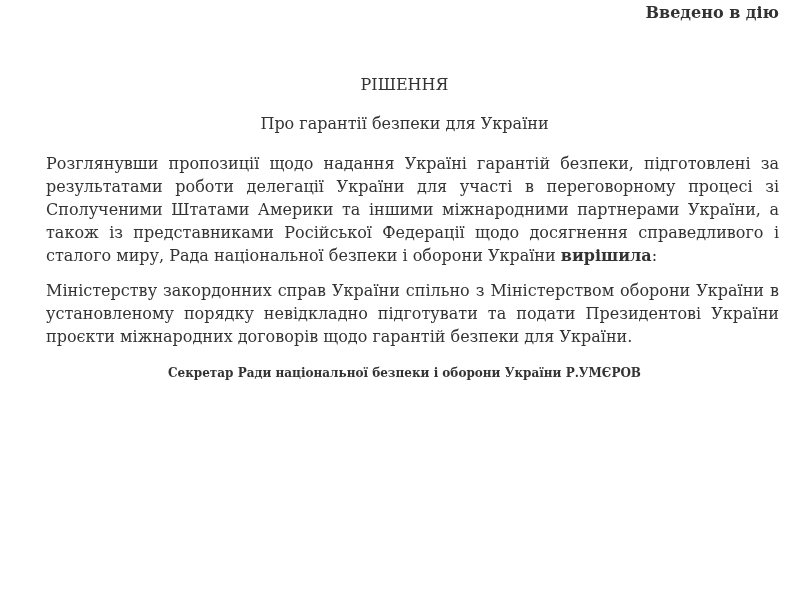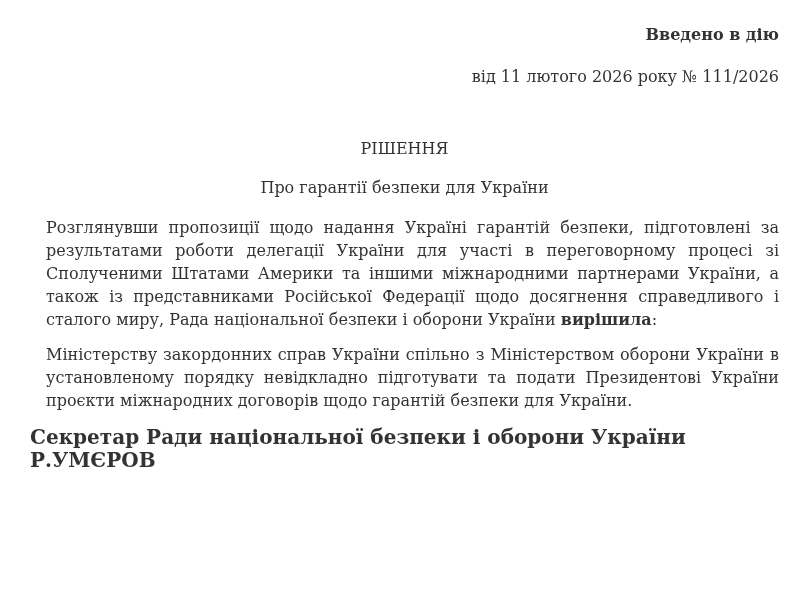--- a/index.html
+++ b/index.html
@@ -11,21 +11,21 @@
       width: 801px;
       height: 608px;
       overflow: hidden;
       font-family: "DejaVu Serif", "Liberation Serif", serif;
       color: #333333;
     }
     .page {
       position: relative;
       width: 749px;
       margin-left: 30px;
-      padding-top: 24px;
+      padding-top: 2px;
     }
     .right {
       text-align: right;
       font-size: 16px;
       line-height: 22px;
       margin: 0 0 20px 0;
     }
     .right.bold {
       font-weight: bold;
     }
@@ -45,32 +45,32 @@
       text-align: justify;
       font-size: 16px;
       line-height: 23px;
       margin: 0 0 12px 16px;
     }
     .para b {
       font-weight: bold;
     }
     .signature {
       font-weight: bold;
-      font-size: 20px;
+      font-size: 12px;
       line-height: 23px;
       margin: 14px 0 0 0;
+      text-align: center;
     }
   </style>
 </head>
 <body>
 
 <div class="page">
 
   <p class="right bold">Введено в дію</p>
-  <p class="right">від 11 лютого 2026 року № 111/2026</p>
 
   <p class="center bold gap-top">РІШЕННЯ</p>
   <p class="center bold">Про гарантії безпеки для України</p>
 
   <p class="para"><span>Розглянувши пропозиції щодо надання Україні гарантій безпеки, підготовлені за результатами роботи делегації України для участі в переговорному процесі зі Сполученими Штатами Америки та іншими міжнародними партнерами України, а також із представниками Російської Федерації щодо досягнення справедливого і сталого миру, Рада національної безпеки і оборони України </span><b>вирішила</b><span>:</span></p>
 
   <p class="para">Міністерству закордонних справ України спільно з Міністерством оборони України в установленому порядку невідкладно підготувати та подати Президентові України проєкти міжнародних договорів щодо гарантій безпеки для України.</p>
 
   <p class="signature">Секретар Ради національної безпеки і оборони України Р.УМЄРОВ</p>
 

